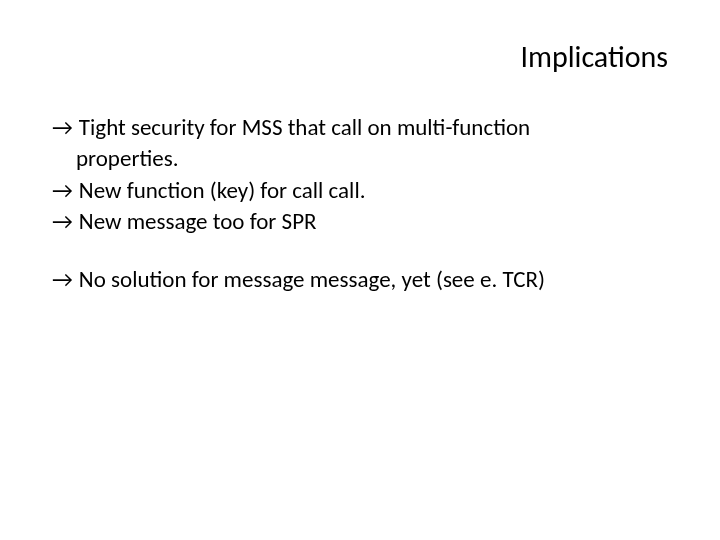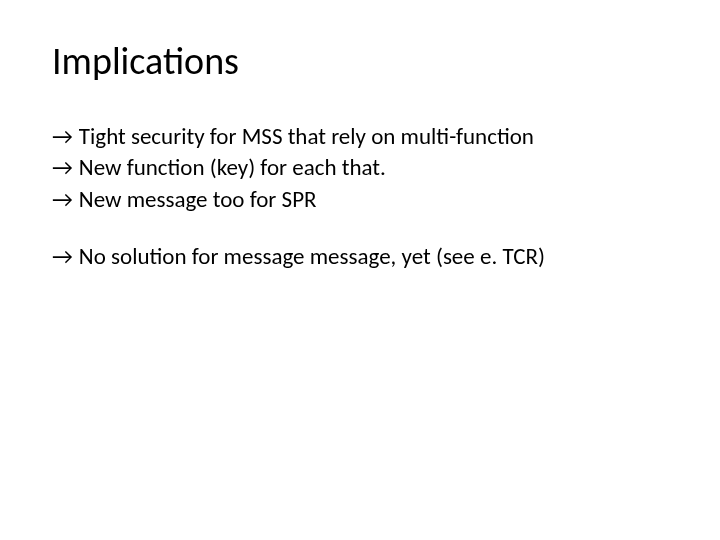--- a/index.html
+++ b/index.html
@@ -10,24 +10,25 @@
     body {
       width: 720px;
       height: 540px;
       background: #ffffff;
       font-family: Calibri, "Segoe UI", Arial, sans-serif;
       color: #000000;
       padding: 38px 52px;
       position: relative;
     }
     .title {
-      font-size: 38px;
+      font-size: 30px;
       font-weight: 400;
       margin-bottom: 38px;
       letter-spacing: 0px;
+      text-align: right;
     }
     .bullet-group {
       margin-bottom: 28px;
     }
     .bullet-item {
       font-size: 23px;
       line-height: 1.28;
       margin-bottom: 2px;
       display: flex;
       align-items: flex-start;
@@ -44,25 +45,28 @@
     }
   </style>
 </head>
 <body>
 
 <h1 class="title">Implications</h1>
 
 <div class="bullet-group">
   <div class="bullet-item">
     <span class="arrow">→</span>
-    <span class="bullet-text">Tight security for MSS that rely on multi-function</span>
+    <span class="bullet-text">Tight security for MSS that call on multi-function</span>
+  </div>
+  <div class="bullet-item continuation">
+    <span class="bullet-text">properties.</span>
   </div>
   <div class="bullet-item">
     <span class="arrow">→</span>
-    <span class="bullet-text">New function (key) for each that.</span>
+    <span class="bullet-text">New function (key) for call call.</span>
   </div>
   <div class="bullet-item">
     <span class="arrow">→</span>
     <span class="bullet-text">New message too for SPR</span>
   </div>
 </div>
 
 <div class="bullet-group">
   <div class="bullet-item">
     <span class="arrow">→</span>

